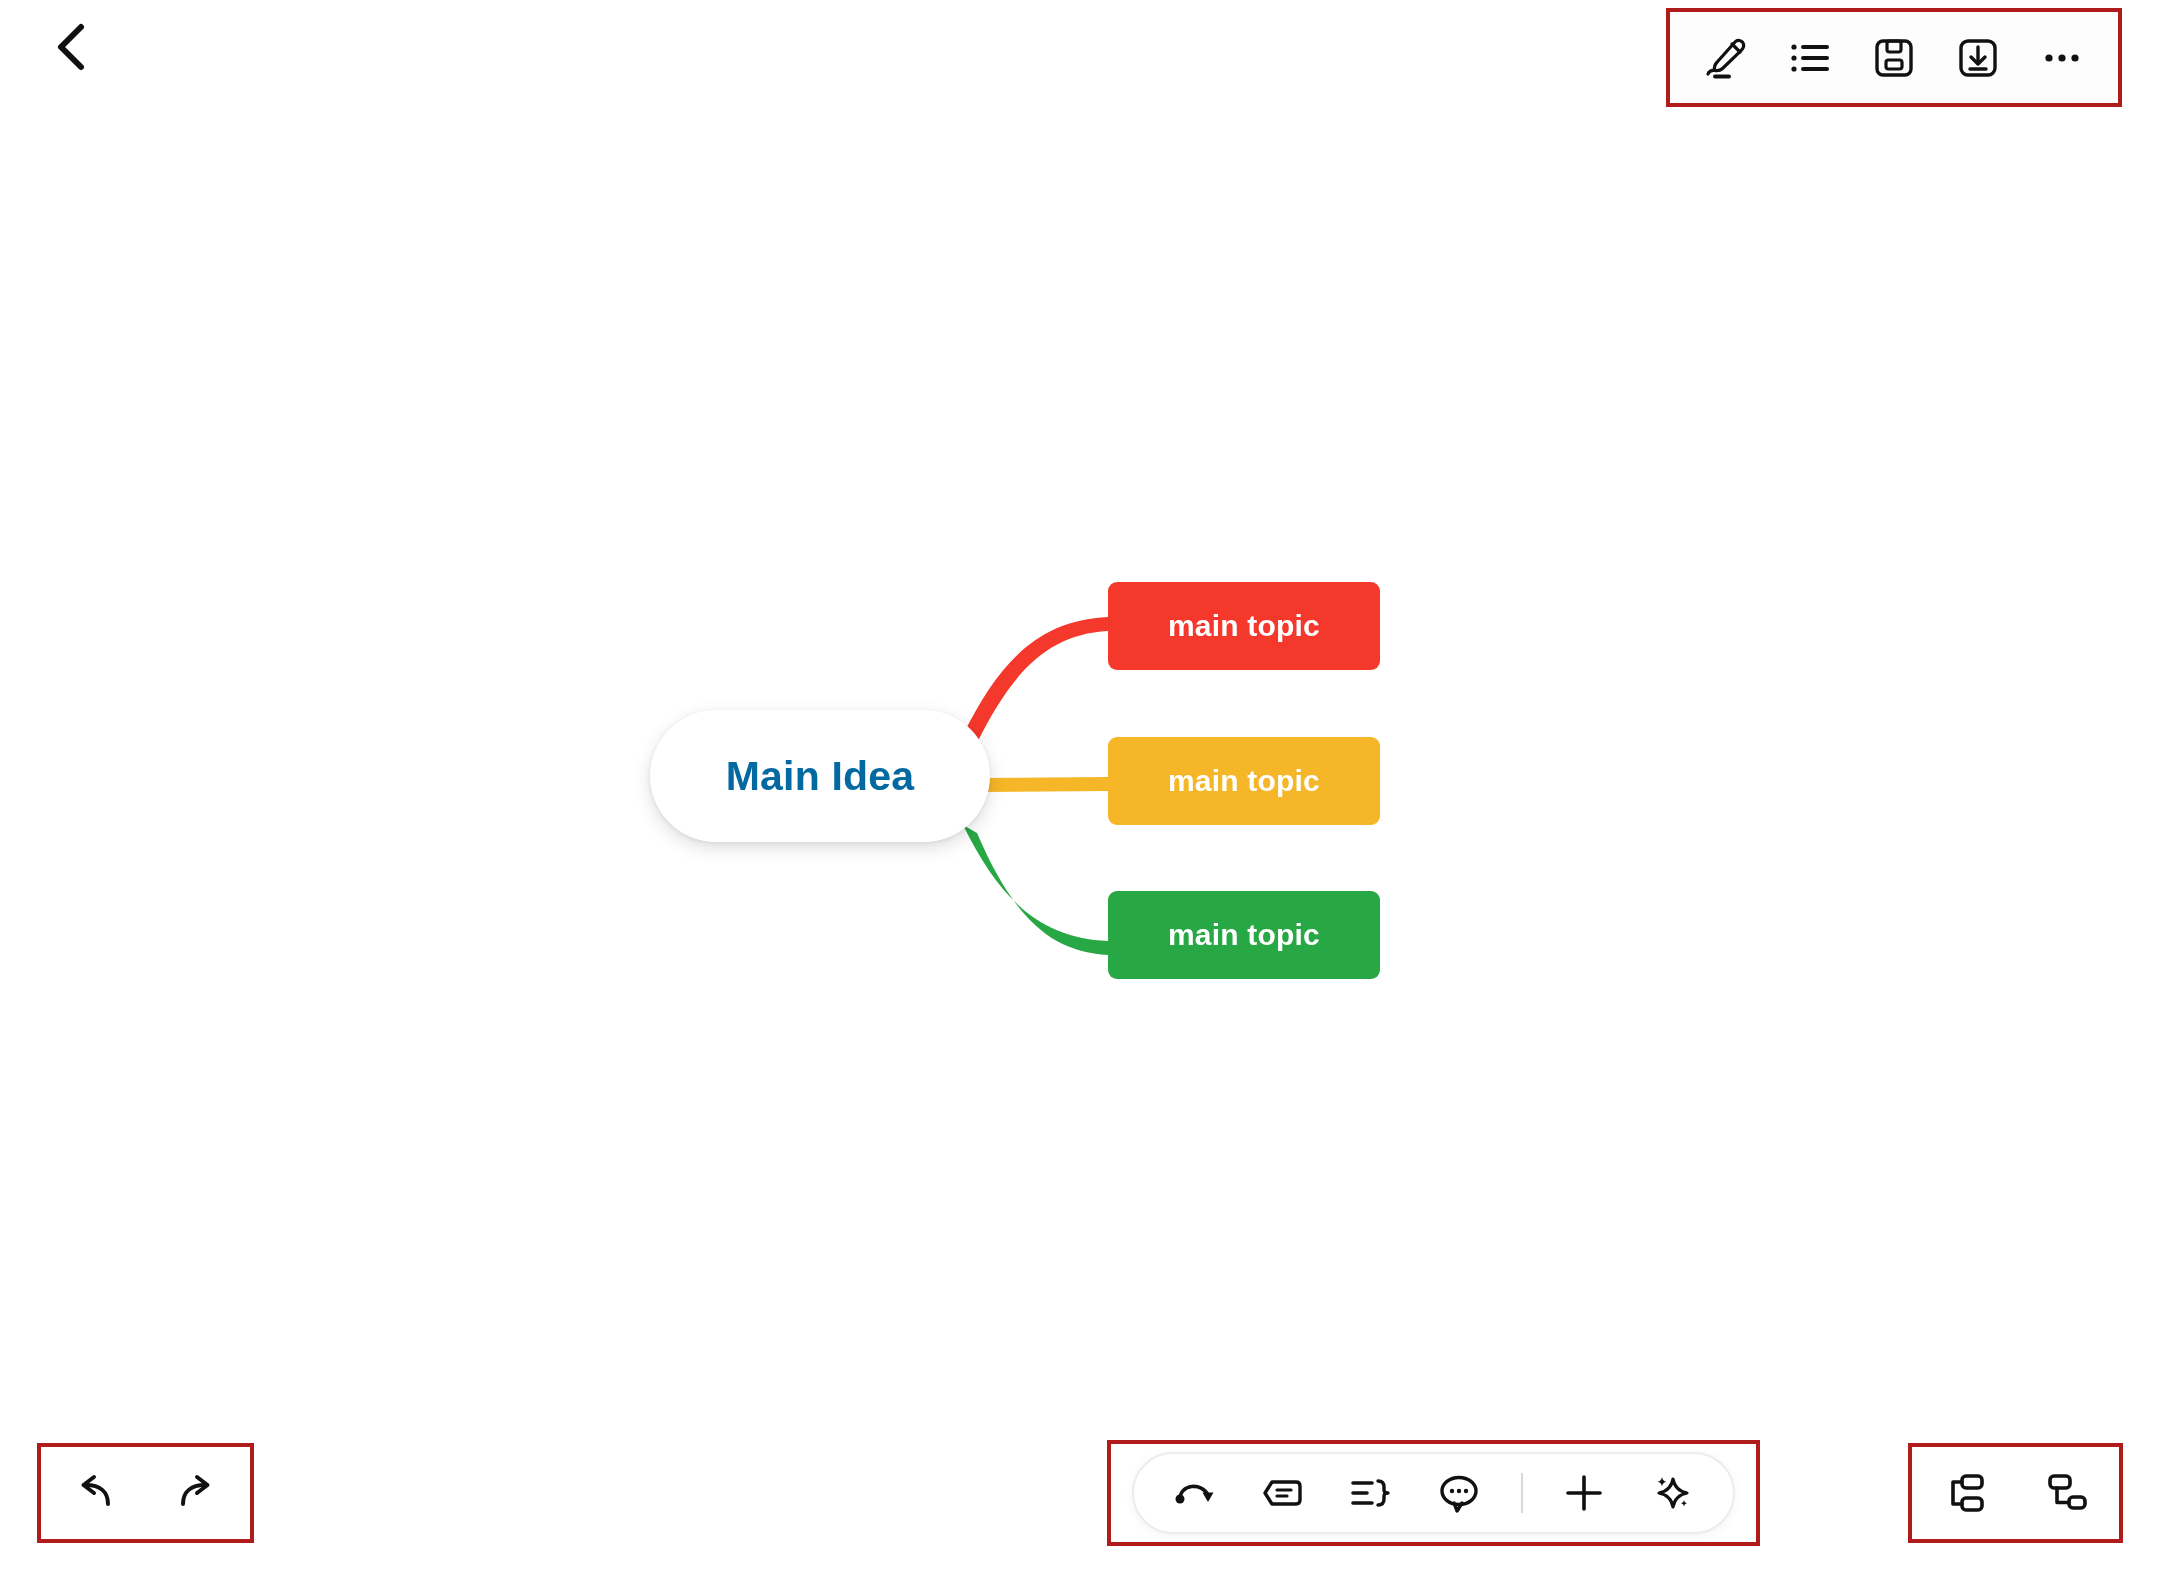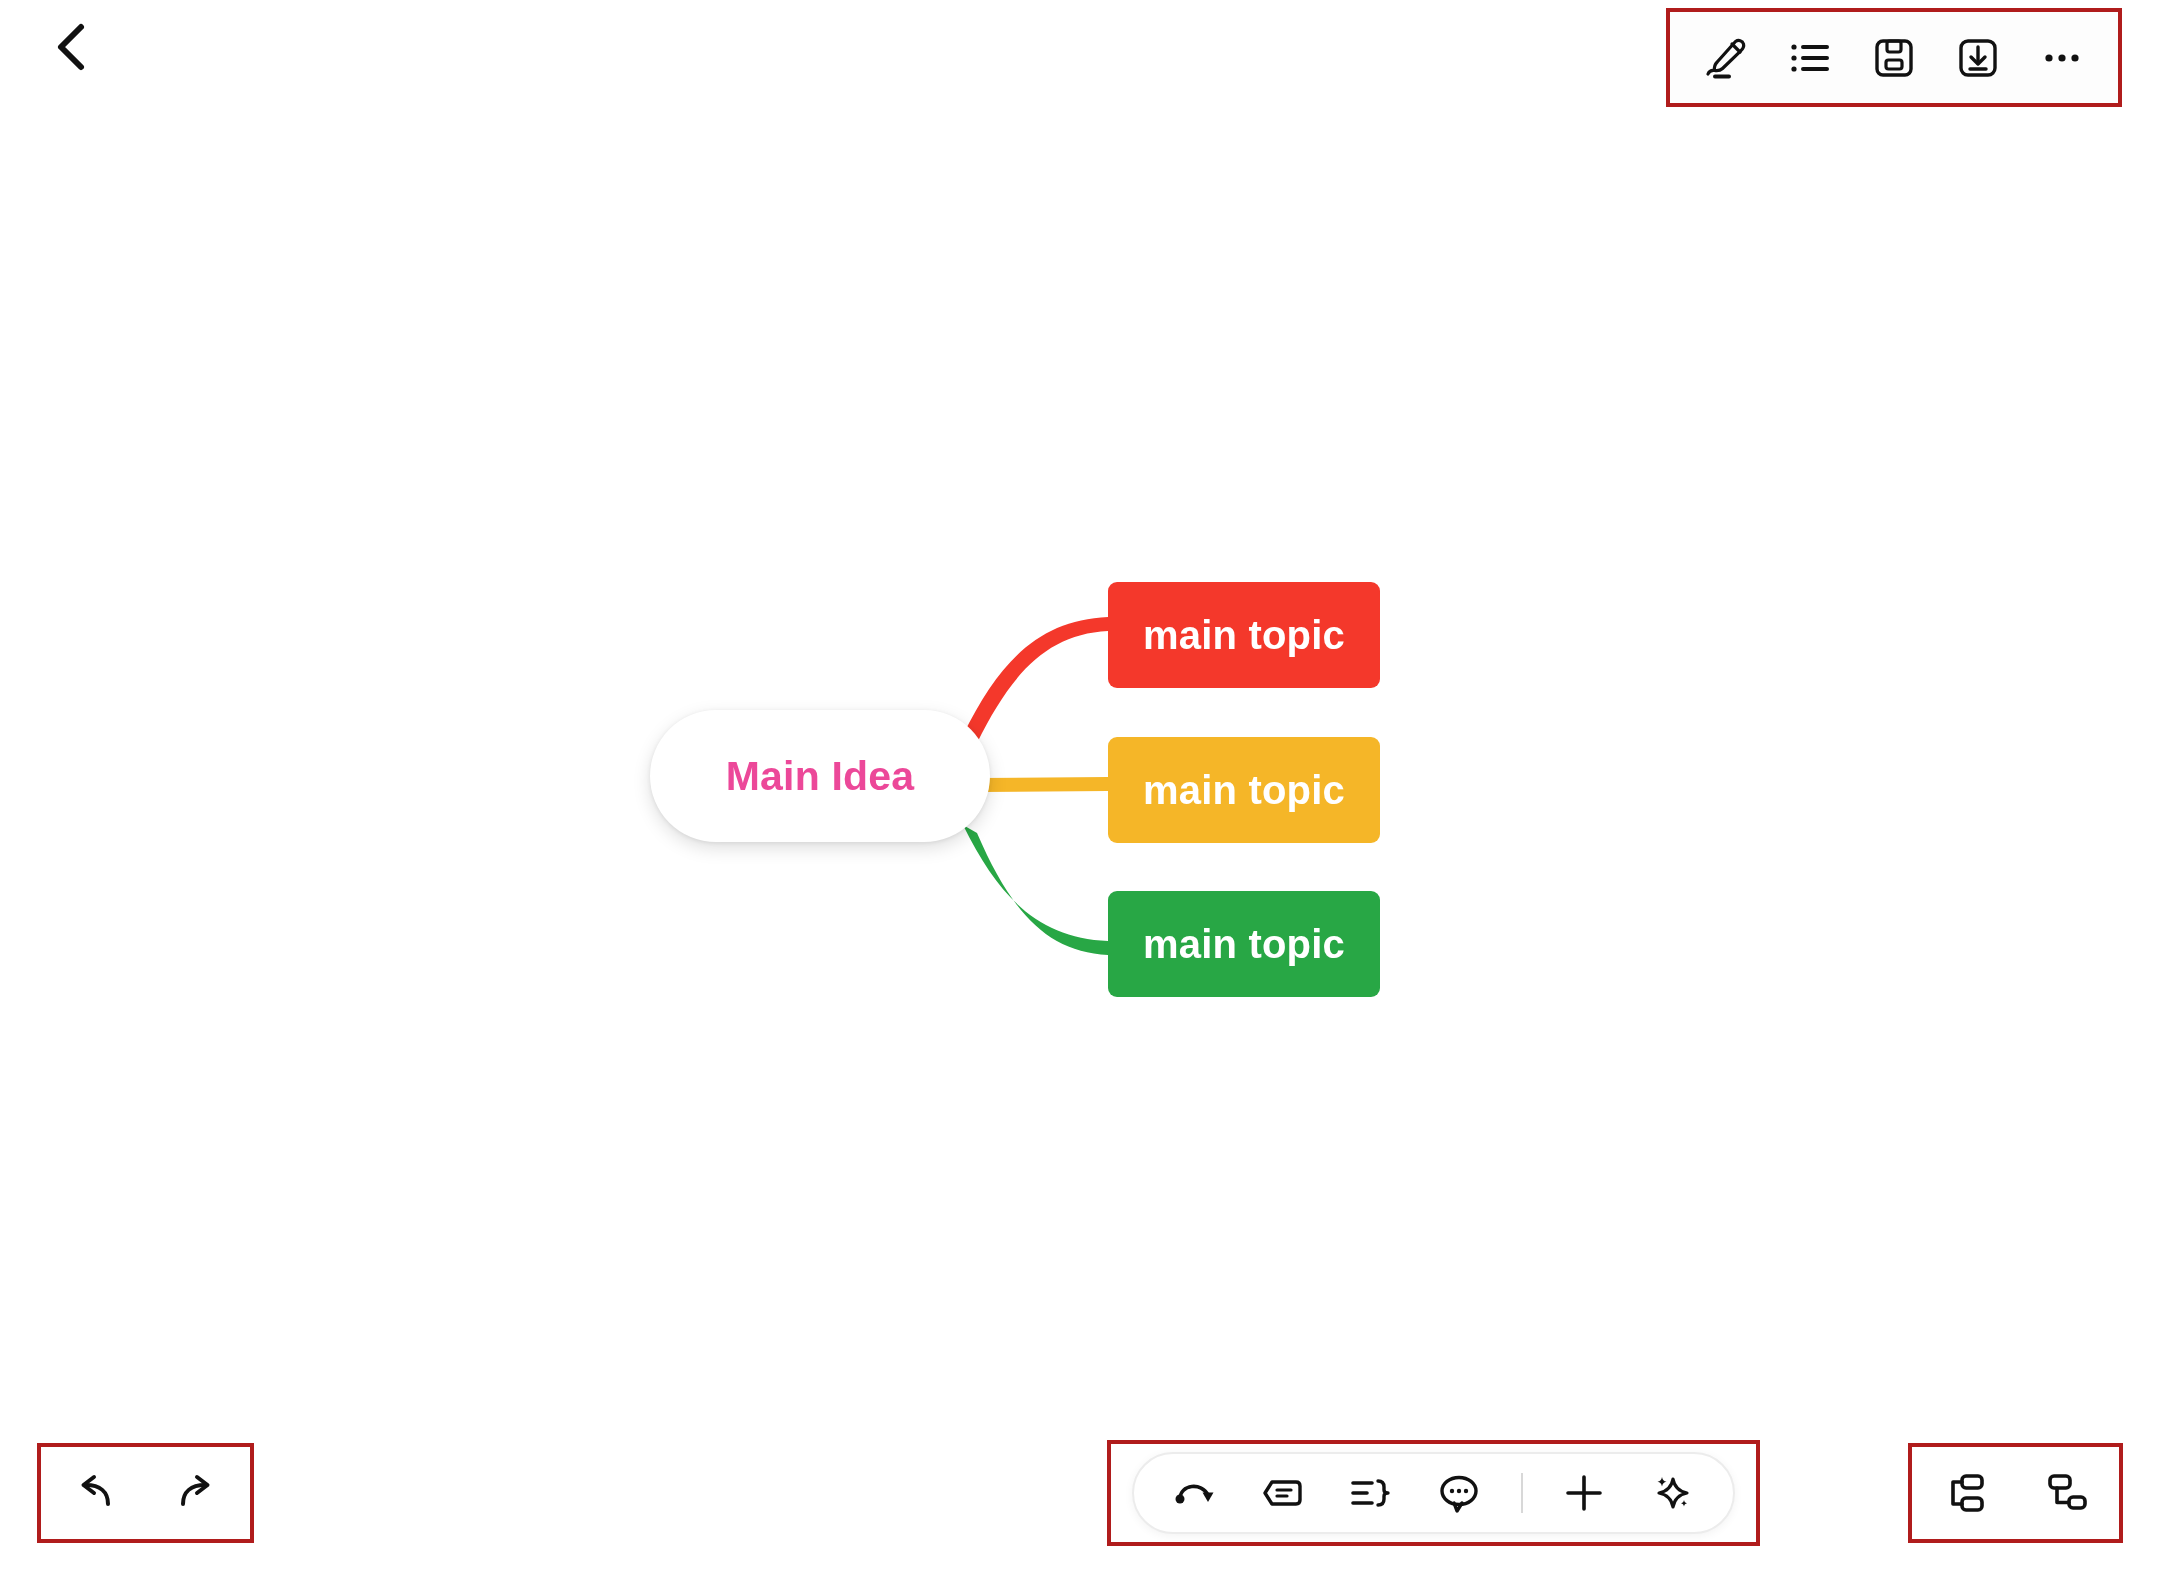--- a/index.html
+++ b/index.html
@@ -41,32 +41,32 @@
     font-weight: bold;
     white-space: nowrap;
     user-select: none;
   }
   .node-root {
     left: 650px;
     top: 710px;
     width: 340px;
     height: 132px;
     background: #ffffff;
-    color: #ec4899;
+    color: #0369a1;
     border-radius: 66px;
     font-size: 41px;
     letter-spacing: 0.2px;
     box-shadow: 0 6px 18px rgba(0,0,0,0.13), 0 1px 4px rgba(0,0,0,0.08);
   }
   .node-topic {
     left: 1108px;
     width: 272px;
-    height: 106px;
+    height: 88px;
     border-radius: 9px;
-    font-size: 40px;
+    font-size: 30px;
     color: #ffffff;
     letter-spacing: 0.2px;
   }
   .node-topic.t0 { top: 582px; }
   .node-topic.t1 { top: 737px; }
   .node-topic.t2 { top: 891px; }
 
   
   #back-btn {
     position: absolute;

